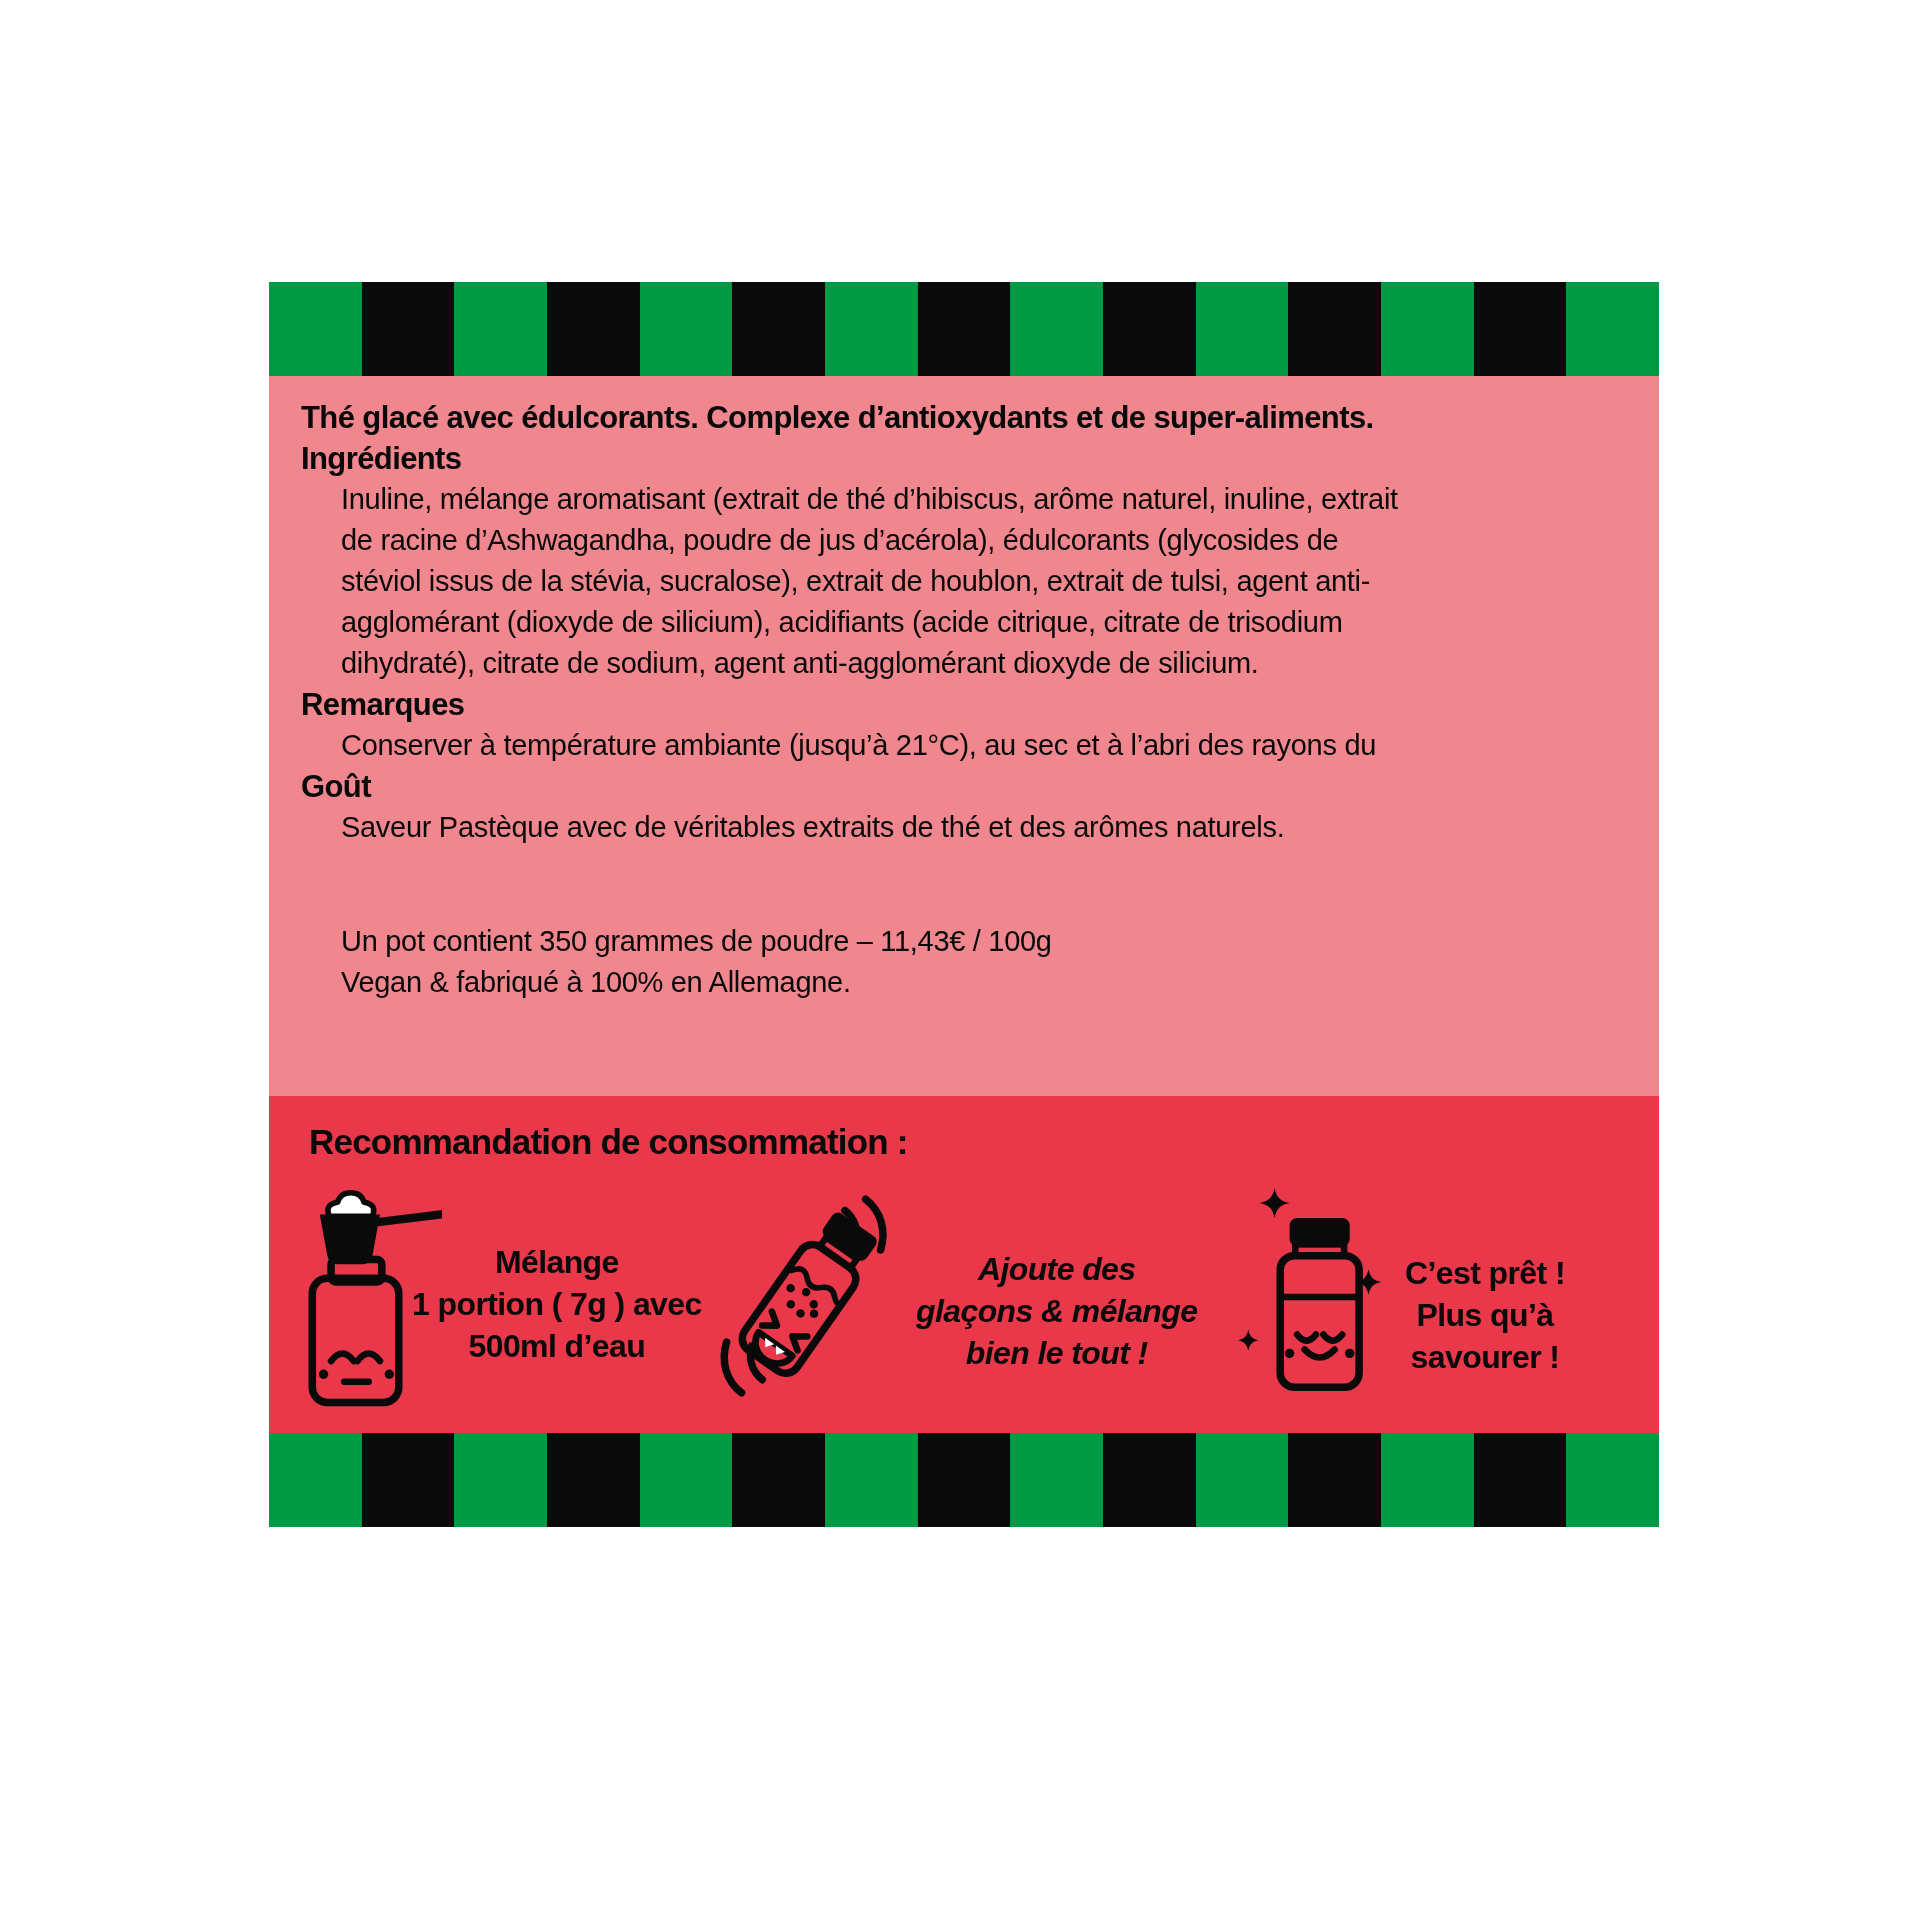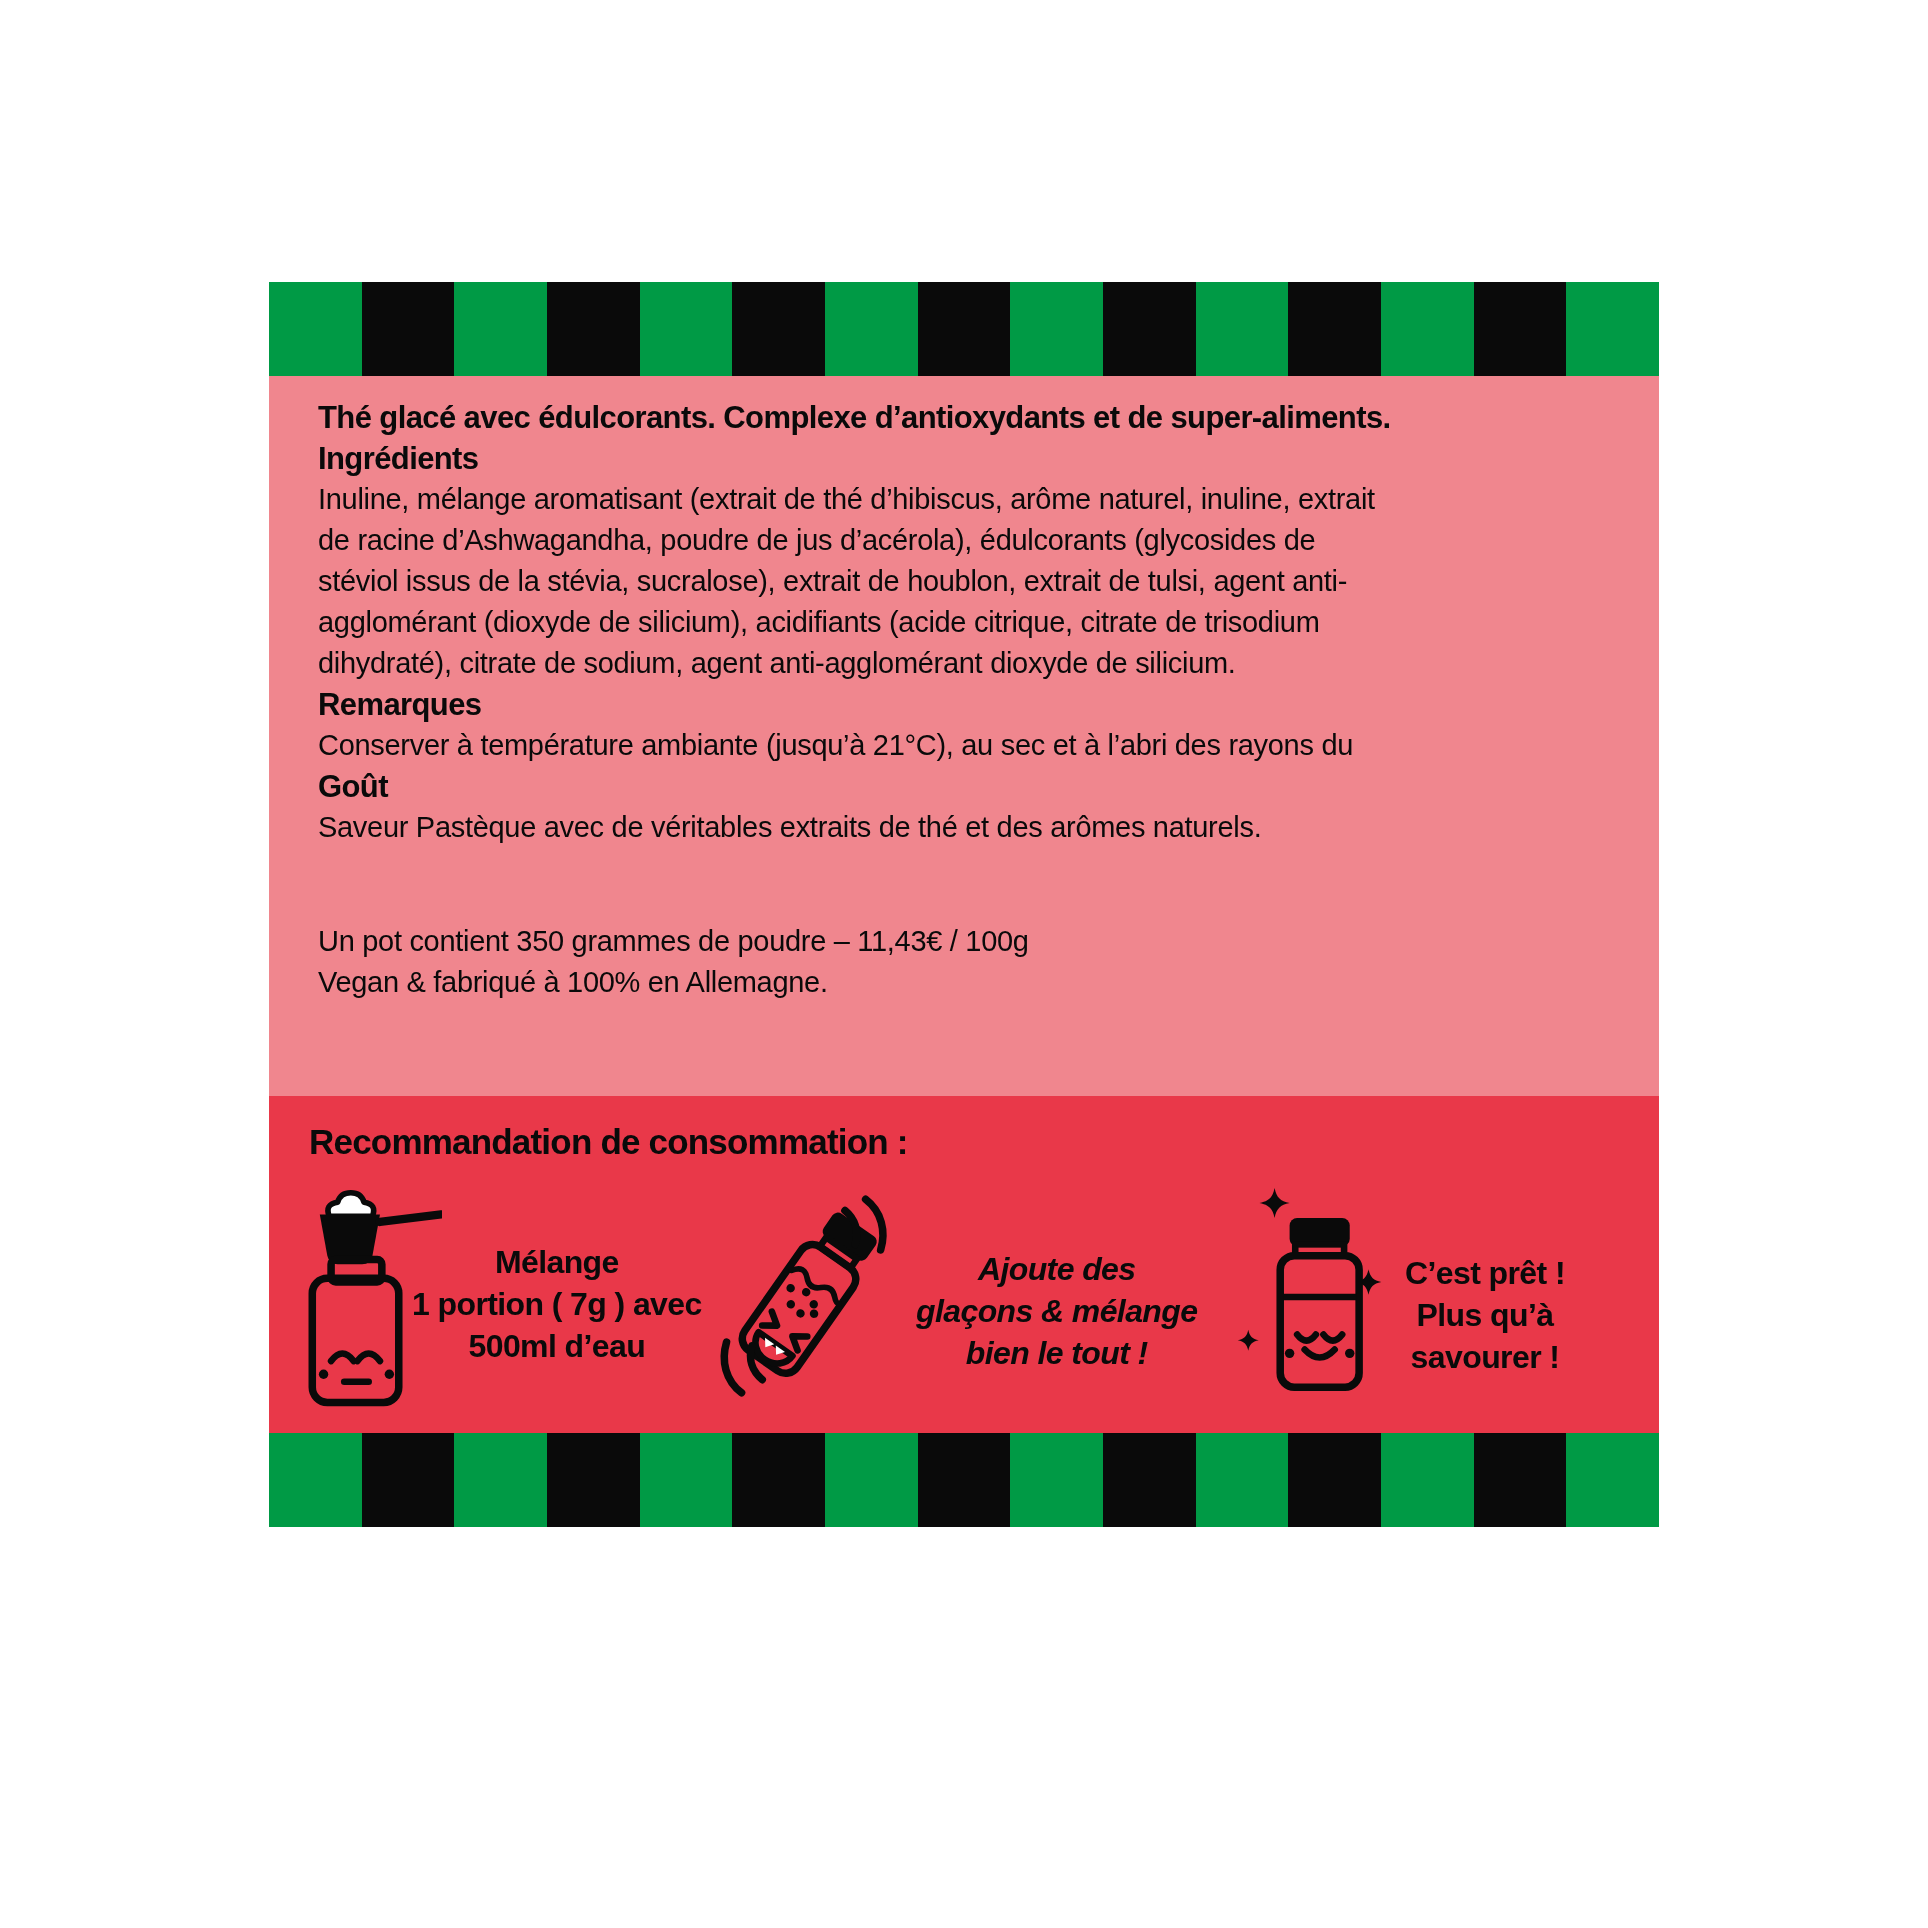--- a/index.html
+++ b/index.html
@@ -15,22 +15,22 @@
   
   .stripes{height:94px;display:flex;width:100%;}
   .stripe{flex:1 1 0;height:100%;}
   
   .header-band{background:var(--red);height:118px;display:flex;align-items:center;
     padding:0 40px;box-sizing:border-box;}
   .header-band h1{margin:0;font-size:56px;font-weight:800;letter-spacing:-1.9px;
     white-space:nowrap;color:var(--ink);}
   
   .desc{background:var(--pink);height:720px;box-sizing:border-box;
-    padding:21px 40px 0 49px;font-size:29px;line-height:41px;letter-spacing:-0.3px;}
-  .desc .line{white-space:nowrap;}
+    padding:21px 40px 0 32px;font-size:29px;line-height:41px;letter-spacing:-0.3px;}
+  .desc .line{white-space:nowrap;margin-left:40px;}
   .desc .bold-line{font-weight:700;font-size:31px;letter-spacing:-0.6px;white-space:nowrap;}
   .desc .pack{margin-top:73px;}
   
   .reco{background:var(--red);height:337px;position:relative;text-align:center;}
   .reco-title{position:absolute;left:40px;top:26px;font-size:35px;font-weight:800;
     letter-spacing:-0.8px;white-space:nowrap;}
   .step{position:absolute;top:90px;}
   .step .icon{position:absolute;left:0;top:0;}
   .step .step-text{position:absolute;font-weight:700;font-size:32px;line-height:42px;
     letter-spacing:-0.6px;white-space:nowrap;}

